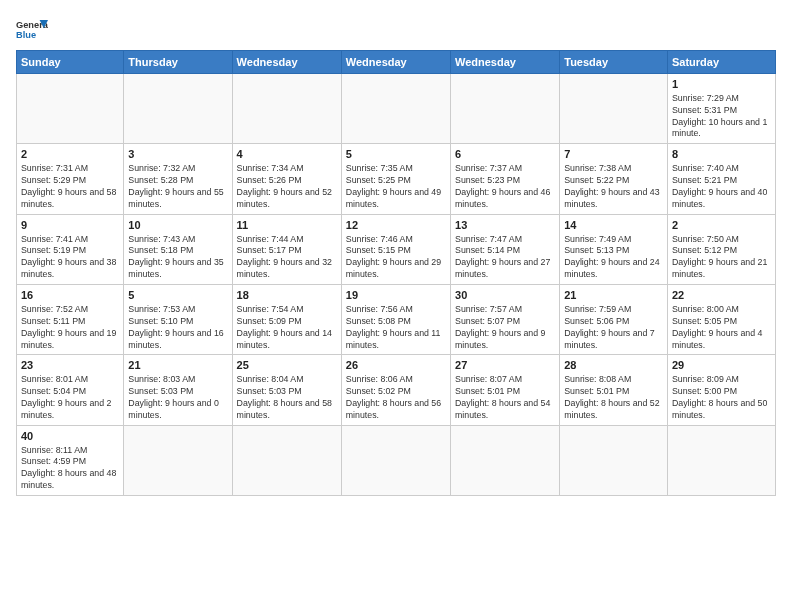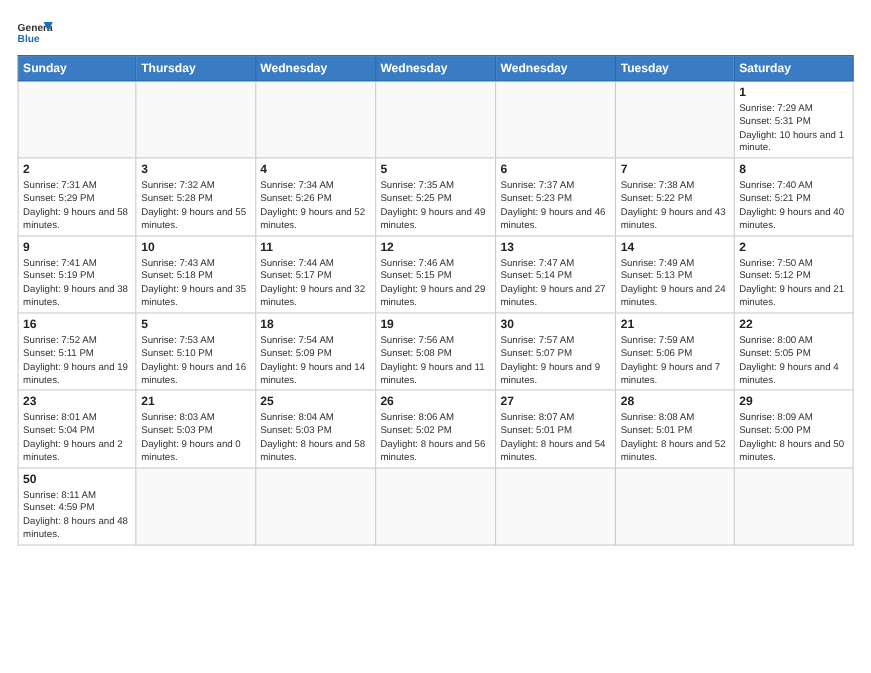--- a/index.html
+++ b/index.html
@@ -242,21 +242,21 @@
             <span class="day-number">28</span>
             <div class="day-info">Sunrise: 8:08 AM<br>Sunset: 5:01 PM<br>Daylight: 8 hours and 52 minutes.</div>
           </td>
           <td>
             <span class="day-number">29</span>
             <div class="day-info">Sunrise: 8:09 AM<br>Sunset: 5:00 PM<br>Daylight: 8 hours and 50 minutes.</div>
           </td>
         </tr>
         <tr>
           <td>
-            <span class="day-number">50</span>
+            <span class="day-number">40</span>
             <div class="day-info">Sunrise: 8:11 AM<br>Sunset: 4:59 PM<br>Daylight: 8 hours and 48 minutes.</div>
           </td>
           <td class="empty"></td>
           <td class="empty"></td>
           <td class="empty"></td>
           <td class="empty"></td>
           <td class="empty"></td>
           <td class="empty"></td>
         </tr>
       </tbody>

